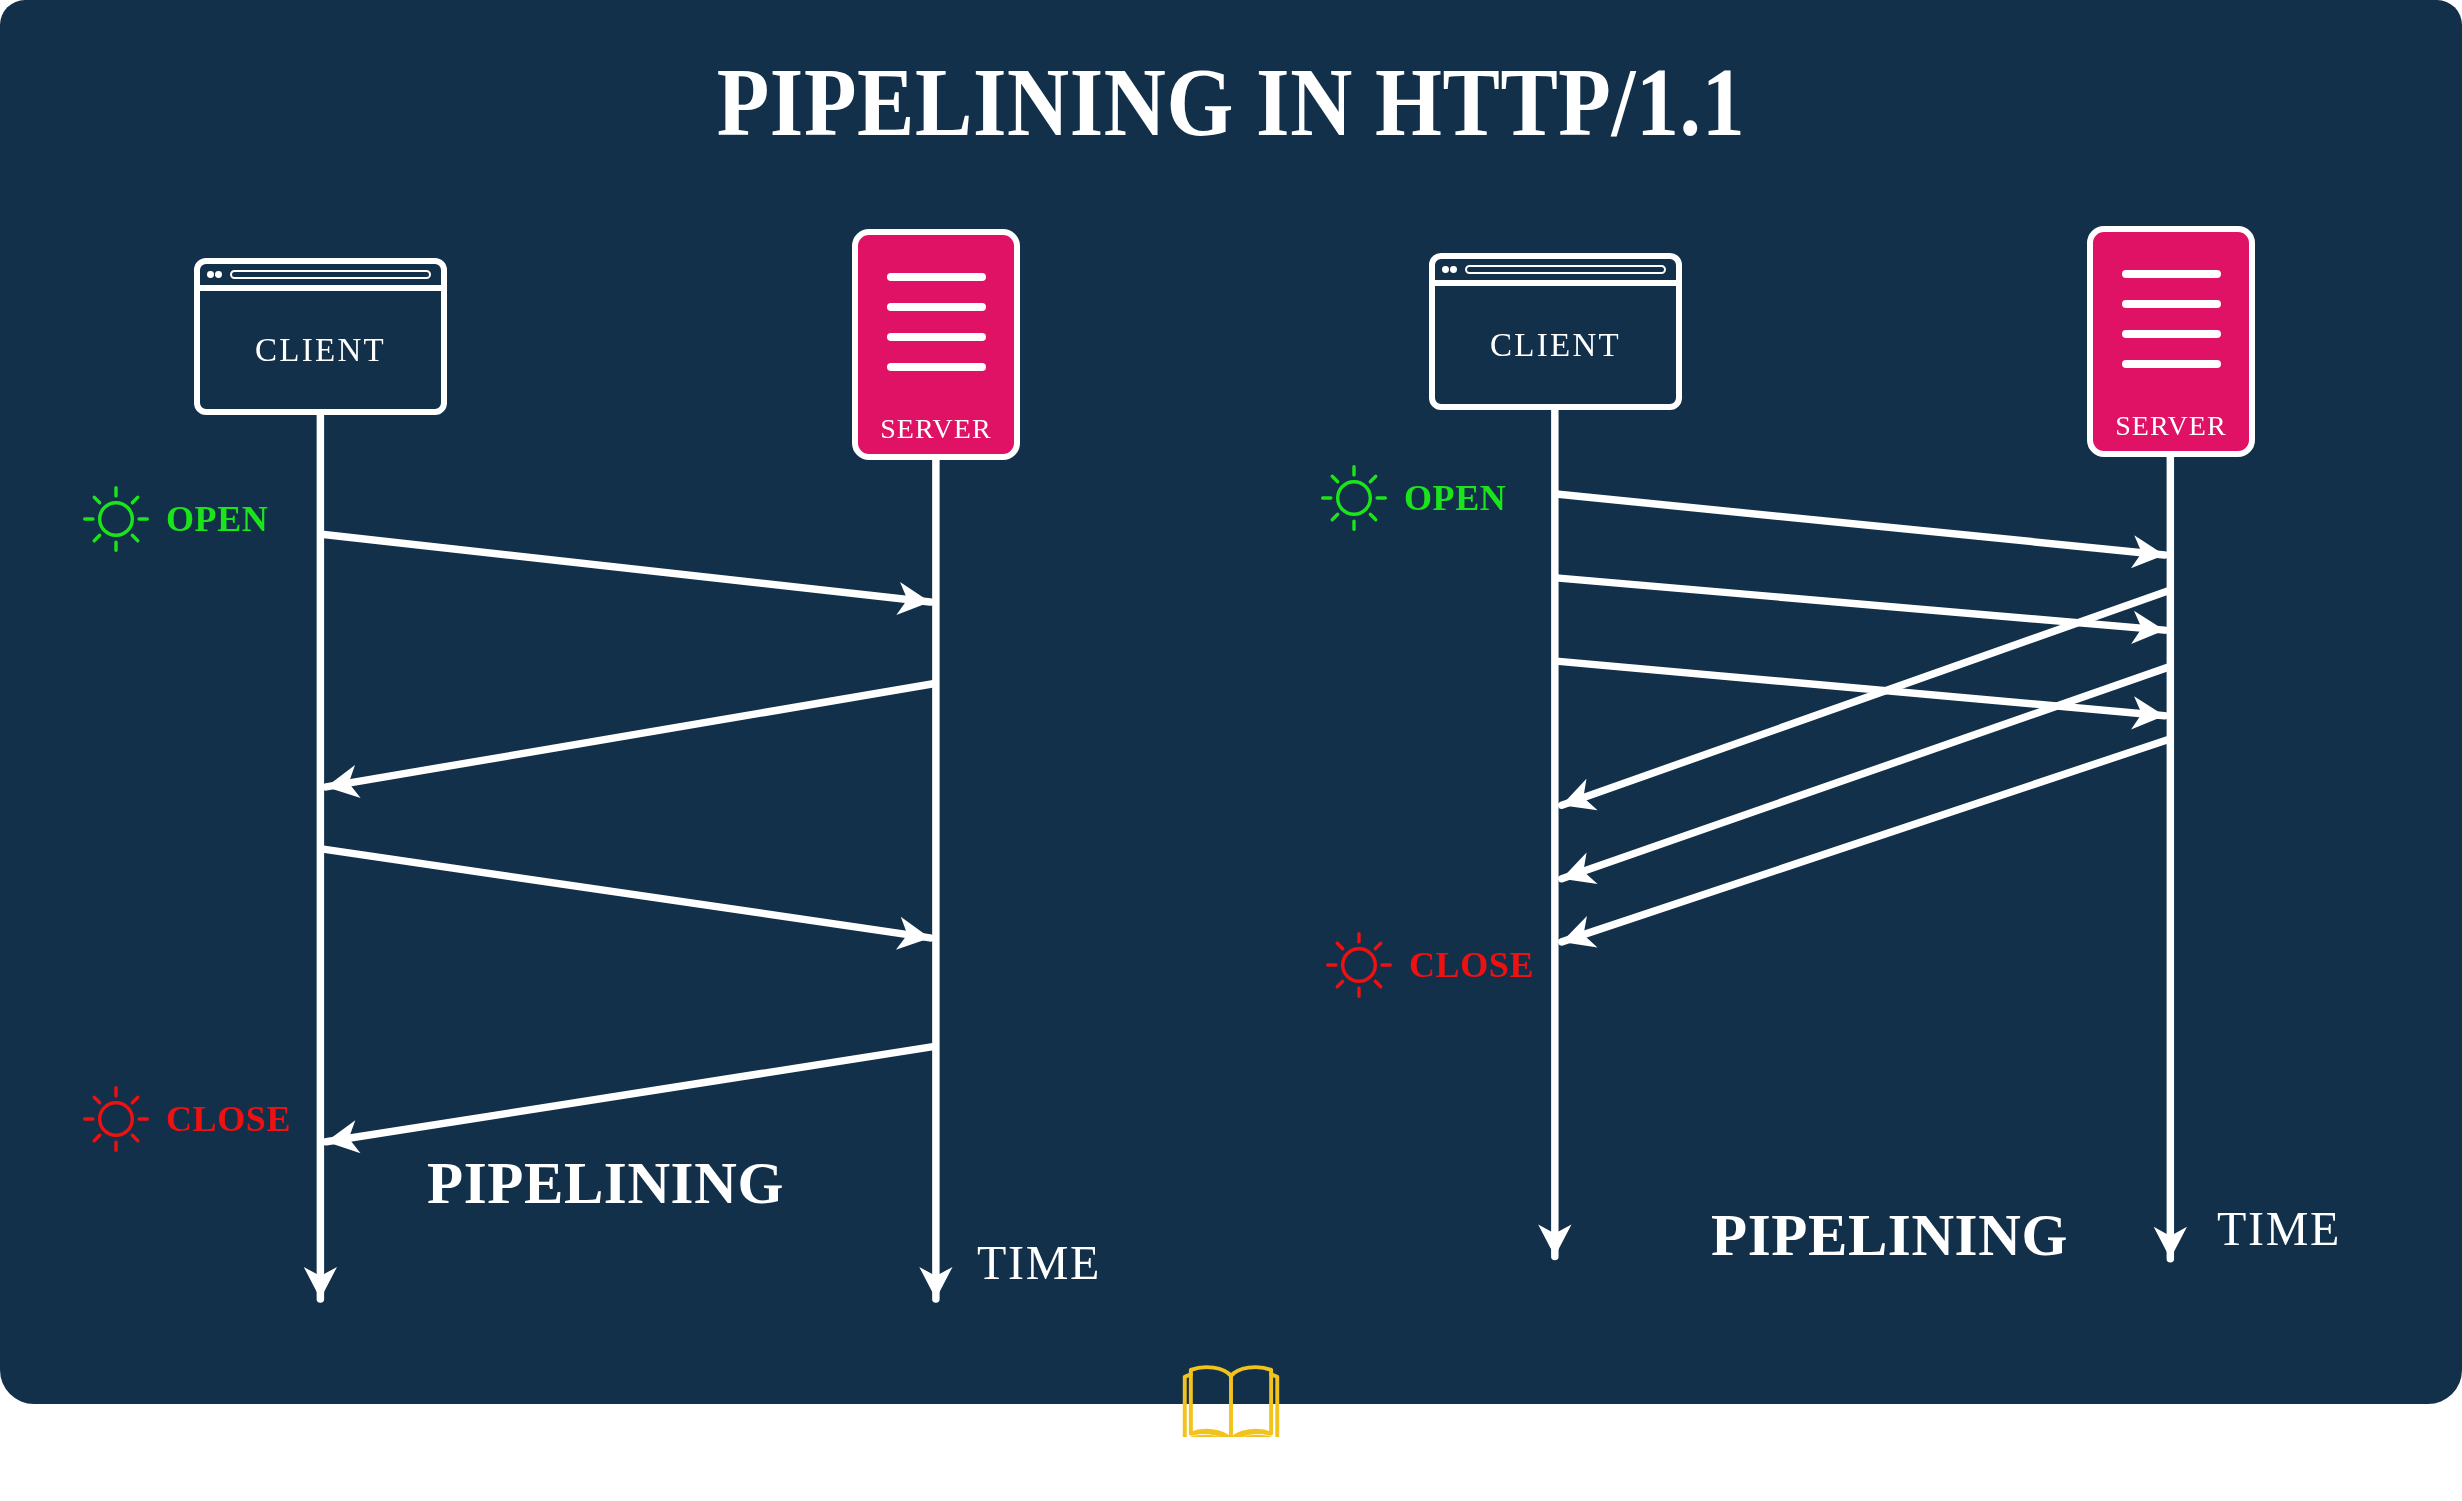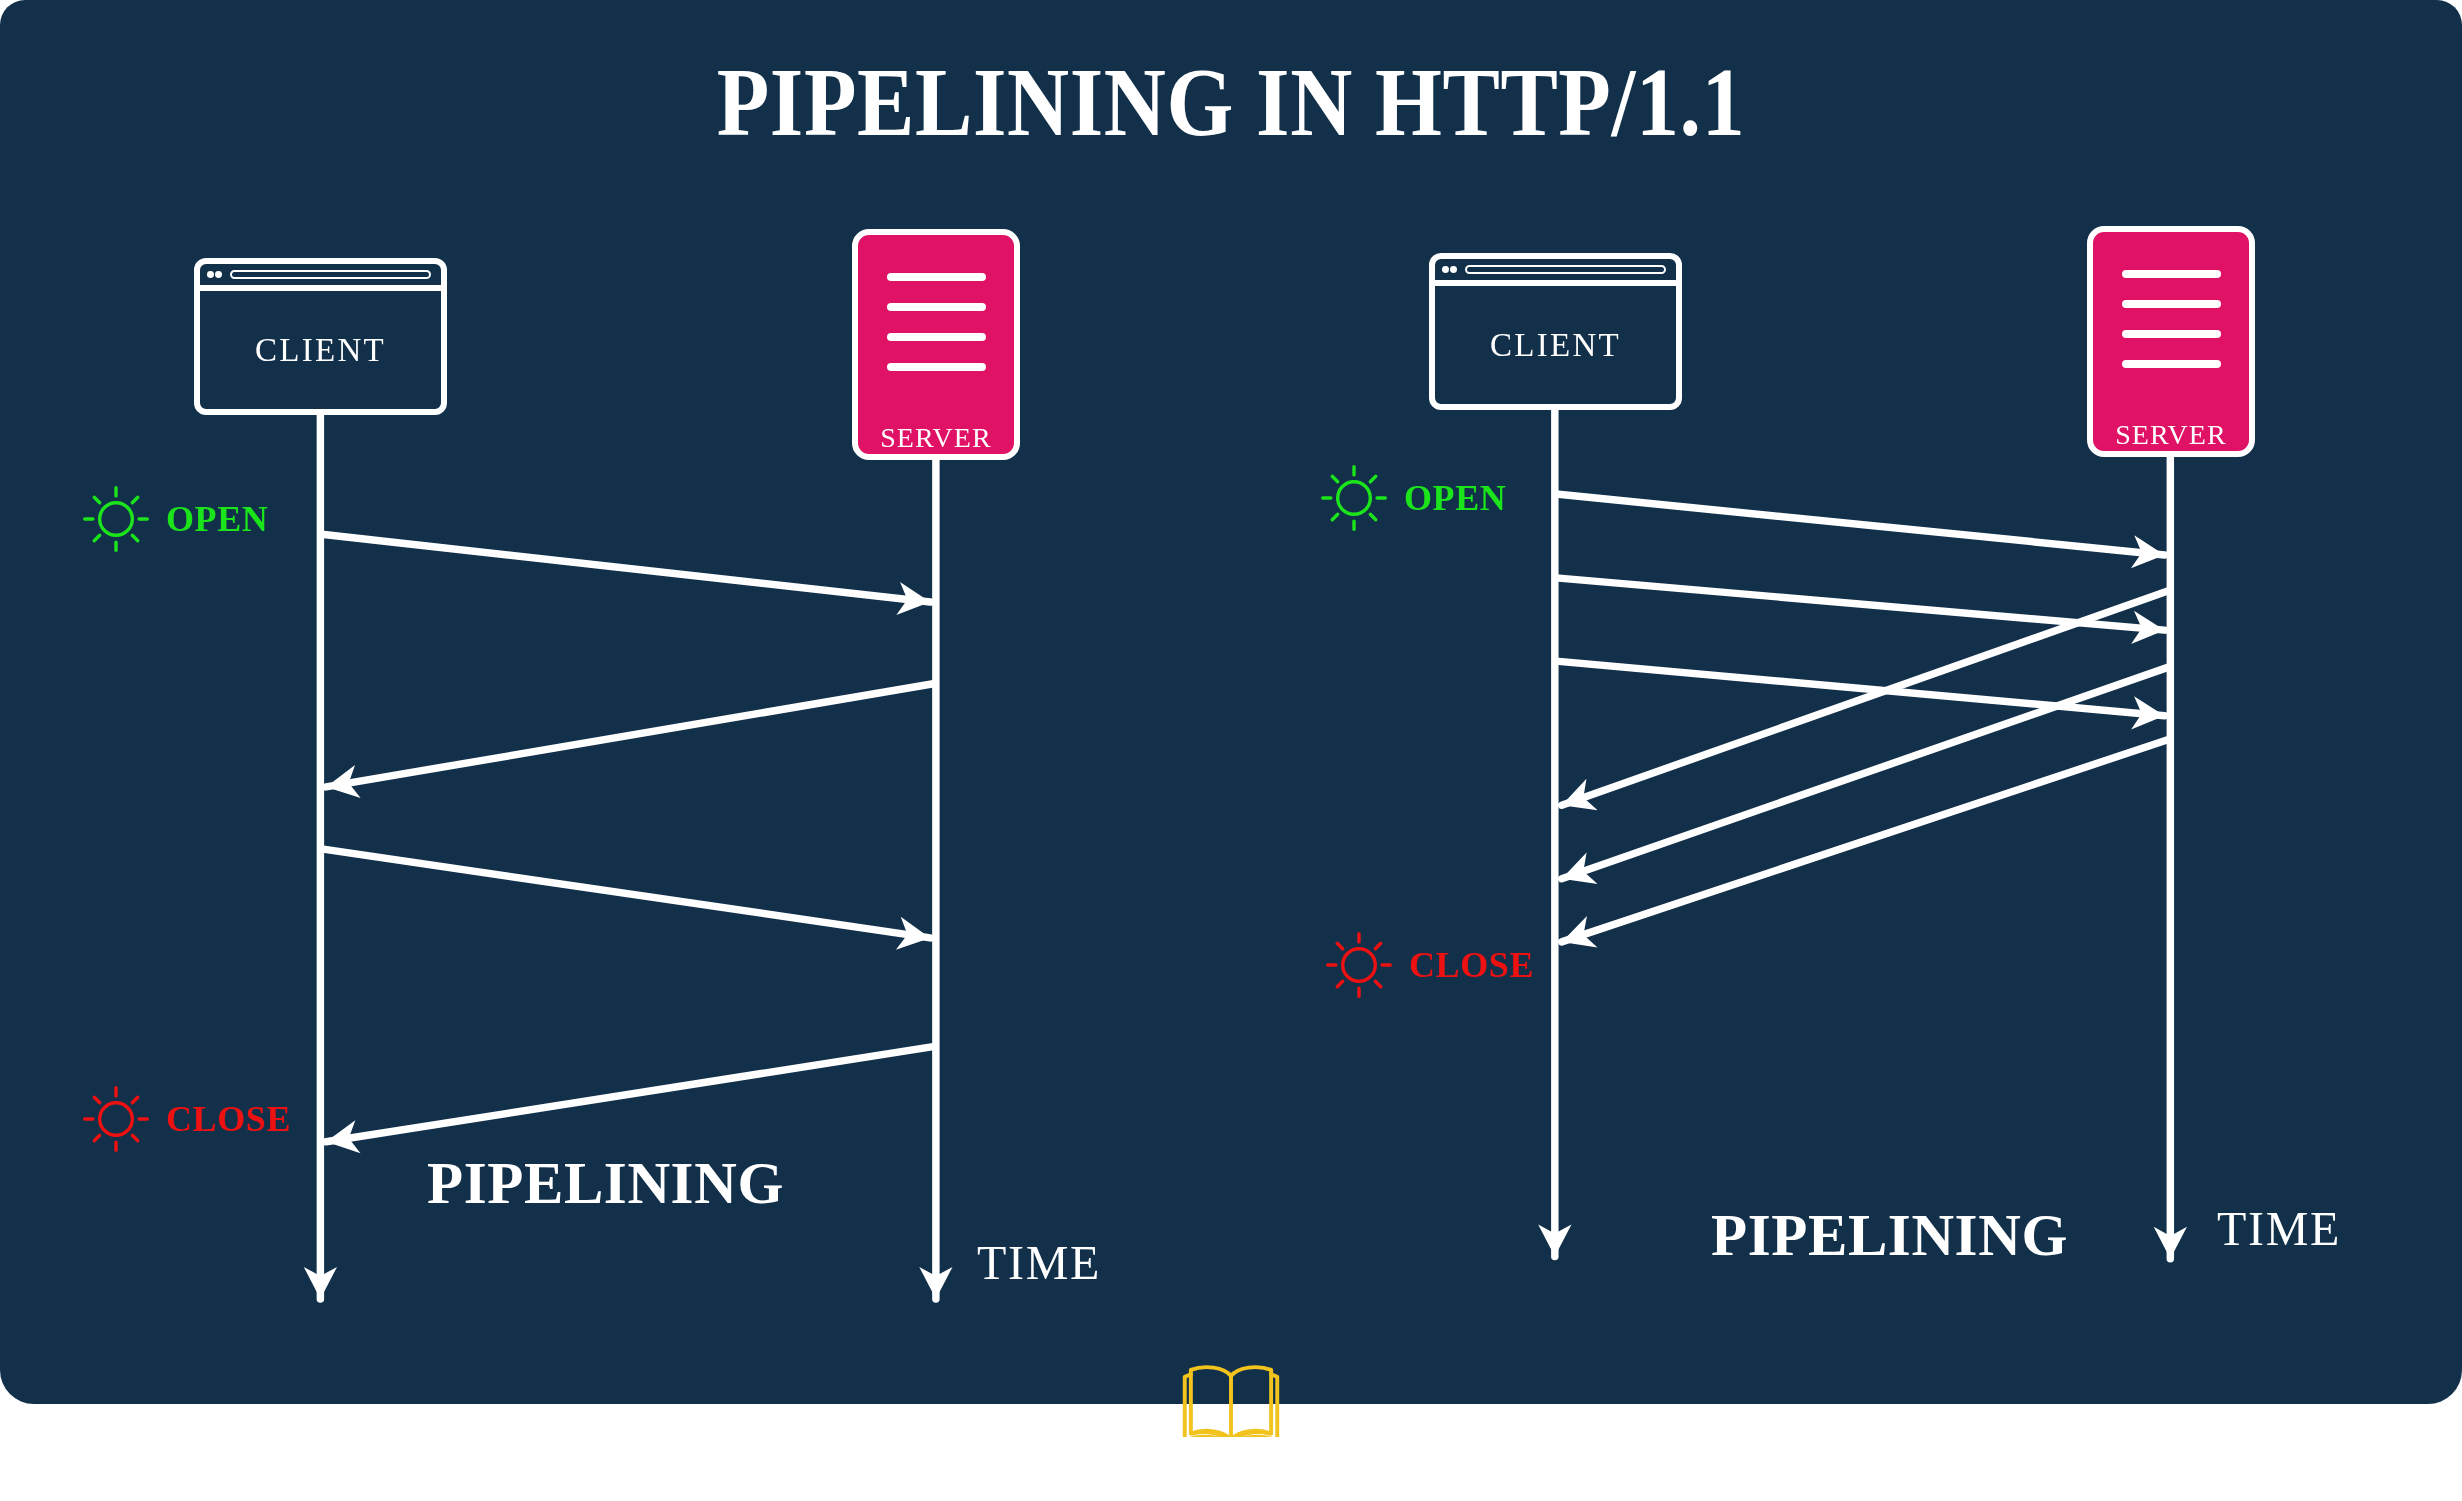--- a/index.html
+++ b/index.html
@@ -69,21 +69,21 @@
     box-sizing:border-box;
     background:var(--pink,#E01265);
     border:6.9px solid #ffffff;
     border-radius:17px;
     z-index:2;
     display:flex;flex-direction:column;align-items:center;
   }
   .server-bars{margin-top:38px;display:flex;flex-direction:column;gap:22px;width:100%;align-items:center;}
   .server-bar{width:99px;height:8px;background:#fff;border-radius:4.6px;}
   .server-label{
-    margin-top:auto;margin-bottom:0;
+    margin-top:auto;margin-bottom:9px;
     color:#fff;font-size:28px;letter-spacing:1.1px;font-weight:400;
   }
   
   .signal{
     position:absolute;z-index:2;
     display:flex;align-items:center;gap:16px;
   }
   .signal .label{font-size:36px;font-weight:700;letter-spacing:0.6px;}
   .signal.green .label{color:var(--green,#1BE41B);}
   .signal.red .label{color:var(--red,#ED1111);}

